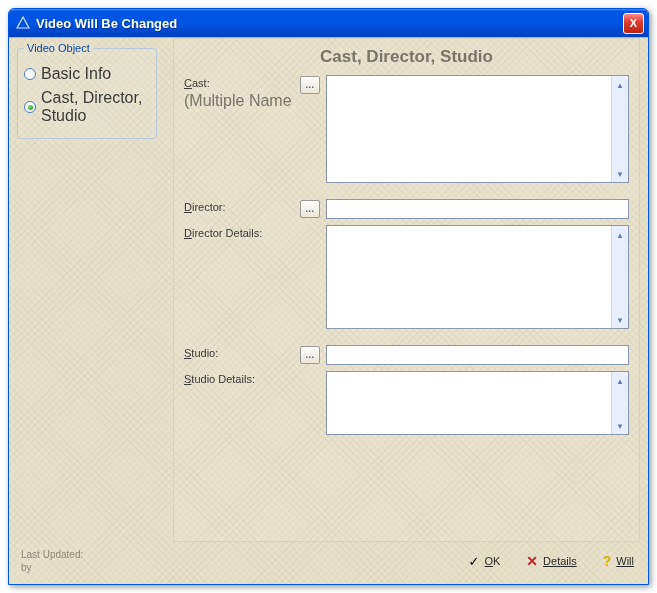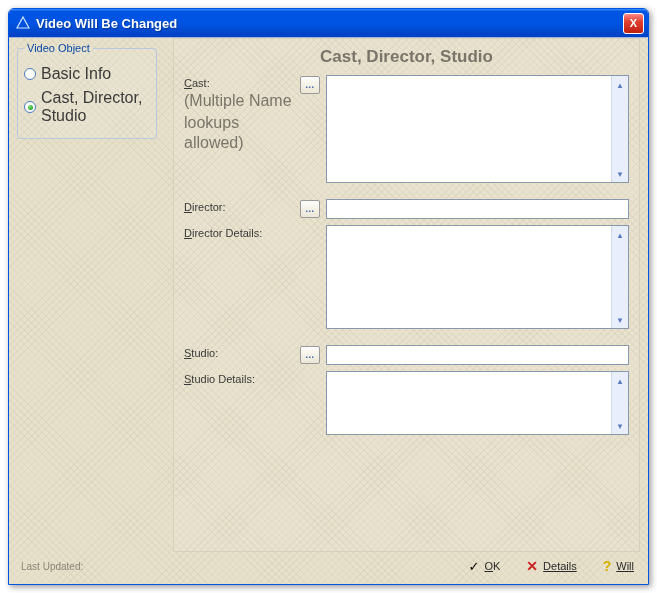--- a/index.html
+++ b/index.html
@@ -274,21 +274,20 @@
         </fieldset>
       </div>
 
       <div class="main-panel">
         <div class="panel-title">Cast, Director, Studio</div>
 
         <div class="form-row">
           <div class="label-col">
             <div><span class="under">C</span>ast:</div>
             <div class="label-sub">(Multiple Name</div>
-            <div class="label-sub"> lookups allowed)</div>
           </div>
           <div class="lookup-btn">...</div>
           <div class="field-col">
             <div class="textarea-wrap cast-area">
               <div class="textarea-inner" contenteditable="true" style=""></div>
               <div class="fake-scroll">
                 <div class="arrow">▴</div>
                 <div class="arrow">▾</div>
               </div>
             </div>
@@ -342,20 +341,21 @@
             </div>
           </div>
         </div>
 
       </div>
     </div>
 
     <div class="footer">
       <div class="last-updated">
         <div>Last Updated:</div>
+        <div>by</div>
       </div>
       <div class="footer-spacer"></div>
       <div class="bottom-btns">
         <div class="btn-link">
           <span class="ok-icon">✓</span>
           <span><span class="u">O</span>K</span>
         </div>
         <div class="btn-link">
           <span class="cancel-icon">✕</span>
           <span class="u">Details</span>

